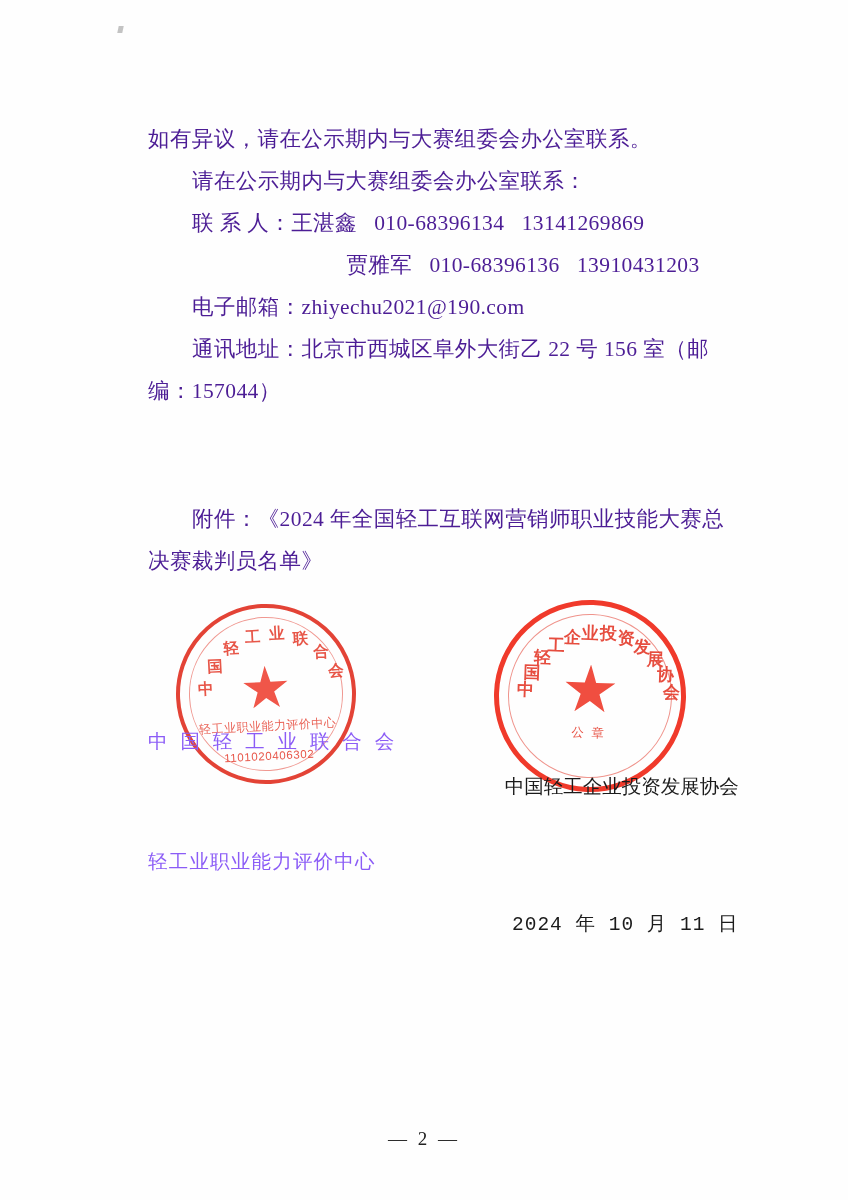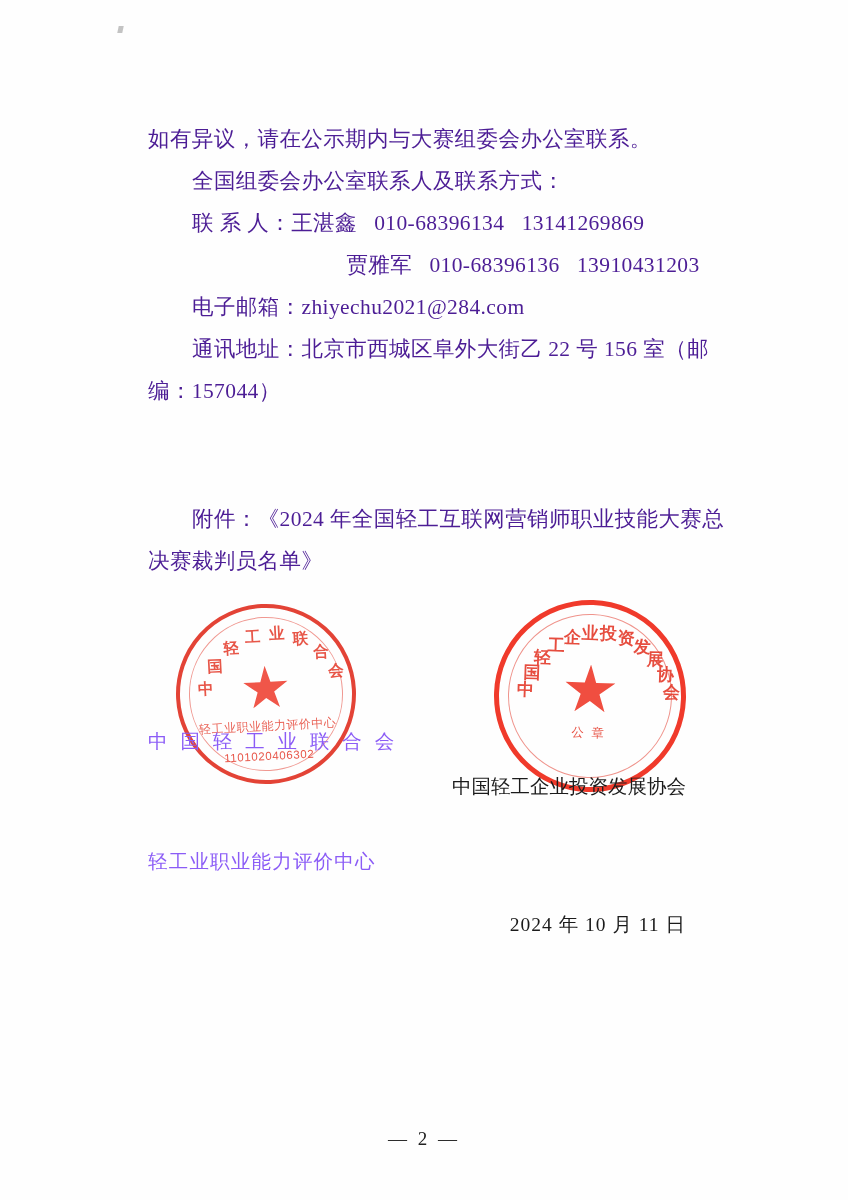--- a/index.html
+++ b/index.html
@@ -78,22 +78,23 @@
     left: 452px;
     top: 672px;
     font-size: 19.5px;
     line-height: 46px;
     color: #1b1b1b;
     white-space: pre;
     text-align: right;
   }
   .sign-right .date {
     display: block;
-    margin-left: 44px;
+    margin-left: 60px;
     letter-spacing: 1px;
+    font-family: Liberation Mono, monospace;
   }
 
   
   .seal {
     position: absolute;
     border-radius: 50%;
     pointer-events: none;
   }
   .seal-a {
     left: 176px;
@@ -202,24 +203,24 @@
 </style>
 </head>
 <body>
 
 <div class="page">
 
   <div class="speck"></div>
 
   <div class="body-text">
     <div class="line">如有异议，请在公示期内与大赛组委会办公室联系。</div>
-    <div class="line indent1">全国组委会办公室联系人及联系方式：</div>
+    <div class="line indent1">请在公示期内与大赛组委会办公室联系：</div>
     <div class="line indent1">联 系 人：王湛鑫   010-68396134   13141269869</div>
     <div class="line indent3">贾雅军   010-68396136   13910431203</div>
-    <div class="line indent1">电子邮箱：zhiyechu2021@284.com</div>
+    <div class="line indent1">电子邮箱：zhiyechu2021@190.com</div>
     <div class="line indent1">通讯地址：北京市西城区阜外大街乙 22 号 156 室（邮</div>
     <div class="line">编：157044）</div>
 
     <div class="gap"></div>
 
     <div class="line indent1 attach">附件：《2024 年全国轻工互联网营销师职业技能大赛总</div>
     <div class="line">决赛裁判员名单》</div>
   </div>
 
   <div class="seal seal-a">

